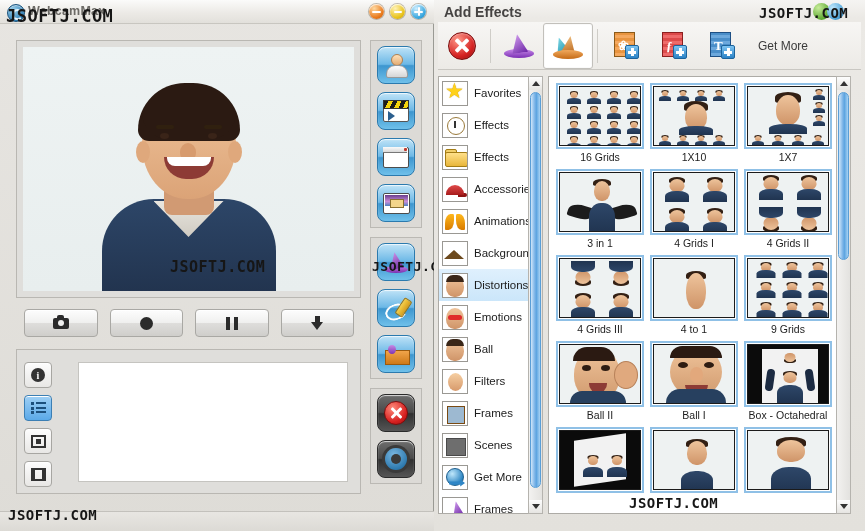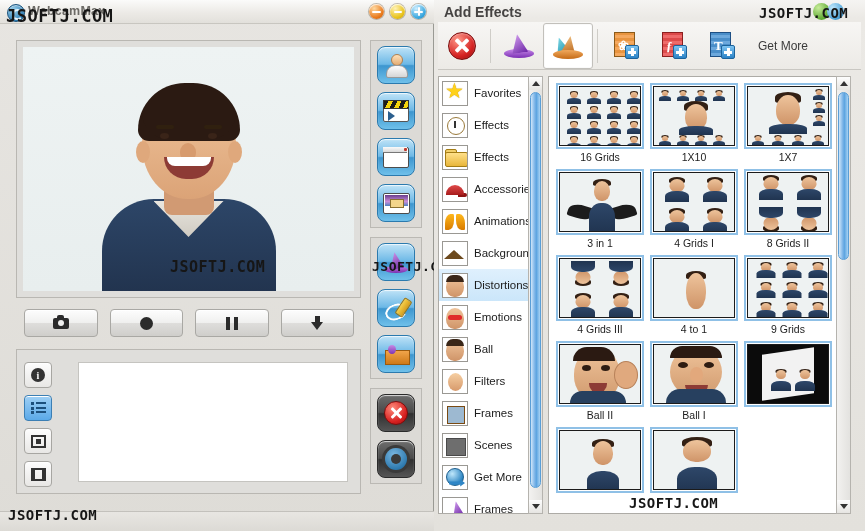--- a/index.html
+++ b/index.html
@@ -853,21 +853,21 @@
                   <div class="h" style="width:15px;height:13px;top:2px"></div>
                   <div class="b" style="width:24px;height:11px"></div>
                 </div>
             <div class="mini flip" style="left:48px;top:34px;width:26px;height:25px">
                   <div class="hair" style="width:16px;height:6px"></div>
                   <div class="h" style="width:15px;height:13px;top:2px"></div>
                   <div class="b" style="width:24px;height:11px"></div>
                 </div>
           </div>
             </div>
-          <div class="cap">8 Grids II</div>
+          <div class="cap">4 Grids II</div>
         </div>
 
         <div class="cell">
           <div class="box">
               <div class="inner">
             <div class="mini flip" style="left:10px;top:2px;width:26px;height:25px">
                   <div class="hair" style="width:16px;height:6px"></div>
                   <div class="h" style="width:15px;height:13px;top:2px"></div>
                   <div class="b" style="width:24px;height:11px"></div>
                 </div>
@@ -979,20 +979,39 @@
             <div style="position:absolute;left:24px;top:17px;width:10px;height:6px;border-radius:50%;background:#2e1c12;"></div>
             <div style="position:absolute;left:50px;top:17px;width:10px;height:6px;border-radius:50%;background:#2e1c12;"></div>
             <div style="position:absolute;left:36px;top:22px;width:13px;height:16px;border-radius:50%;background:#e2a87c;"></div>
             <div style="position:absolute;left:31px;top:40px;width:23px;height:9px;border-radius:0 0 12px 12px;background:#8d3b35;"></div>
             <div style="position:absolute;left:12px;bottom:0;width:60px;height:14px;border-radius:28px 28px 0 0;background:#27405f;"></div>
           </div>
             </div>
           <div class="cap">Ball I</div>
         </div>
 
+        <div class="cell">
+          <div class="box">
+              <div class="inner dark-bg">
+            <div style="position:absolute;left:14px;top:4px;width:56px;height:54px;background:#f2f2f2;"></div>
+            <div class="mini flip" style="left:30px;top:4px;width:24px;height:14px">
+                  <div class="hair" style="width:12px;height:4px"></div>
+                  <div class="h" style="width:11px;height:9px;top:1px"></div>
+                </div>
+            <div class="mini" style="left:28px;top:26px;width:28px;height:32px">
+                  <div class="hair" style="width:14px;height:5px"></div>
+                  <div class="h" style="width:13px;height:11px;top:1px"></div>
+                  <div class="b" style="width:26px;height:18px"></div>
+                </div>
+            <div style="position:absolute;left:18px;top:24px;width:8px;height:22px;background:#1c2b42;transform:rotate(8deg);border-radius:4px;"></div>
+            <div style="position:absolute;left:58px;top:24px;width:8px;height:22px;background:#1c2b42;transform:rotate(-8deg);border-radius:4px;"></div>
+          </div>
+            </div>
+          <div class="cap">Box - Octahedral</div>
+        </div>
 
         <div class="cell">
           <div class="box">
               <div class="inner dark-bg">
             <div style="position:absolute;left:14px;top:6px;width:52px;height:46px;background:#f2f2f2;transform:skewY(-8deg);"></div>
             <div class="mini" style="left:22px;top:24px;width:22px;height:22px">
                   <div class="hair" style="width:11px;height:4px"></div>
                   <div class="h" style="width:10px;height:9px;top:1px"></div>
                   <div class="b" style="width:20px;height:10px"></div>
                 </div>

